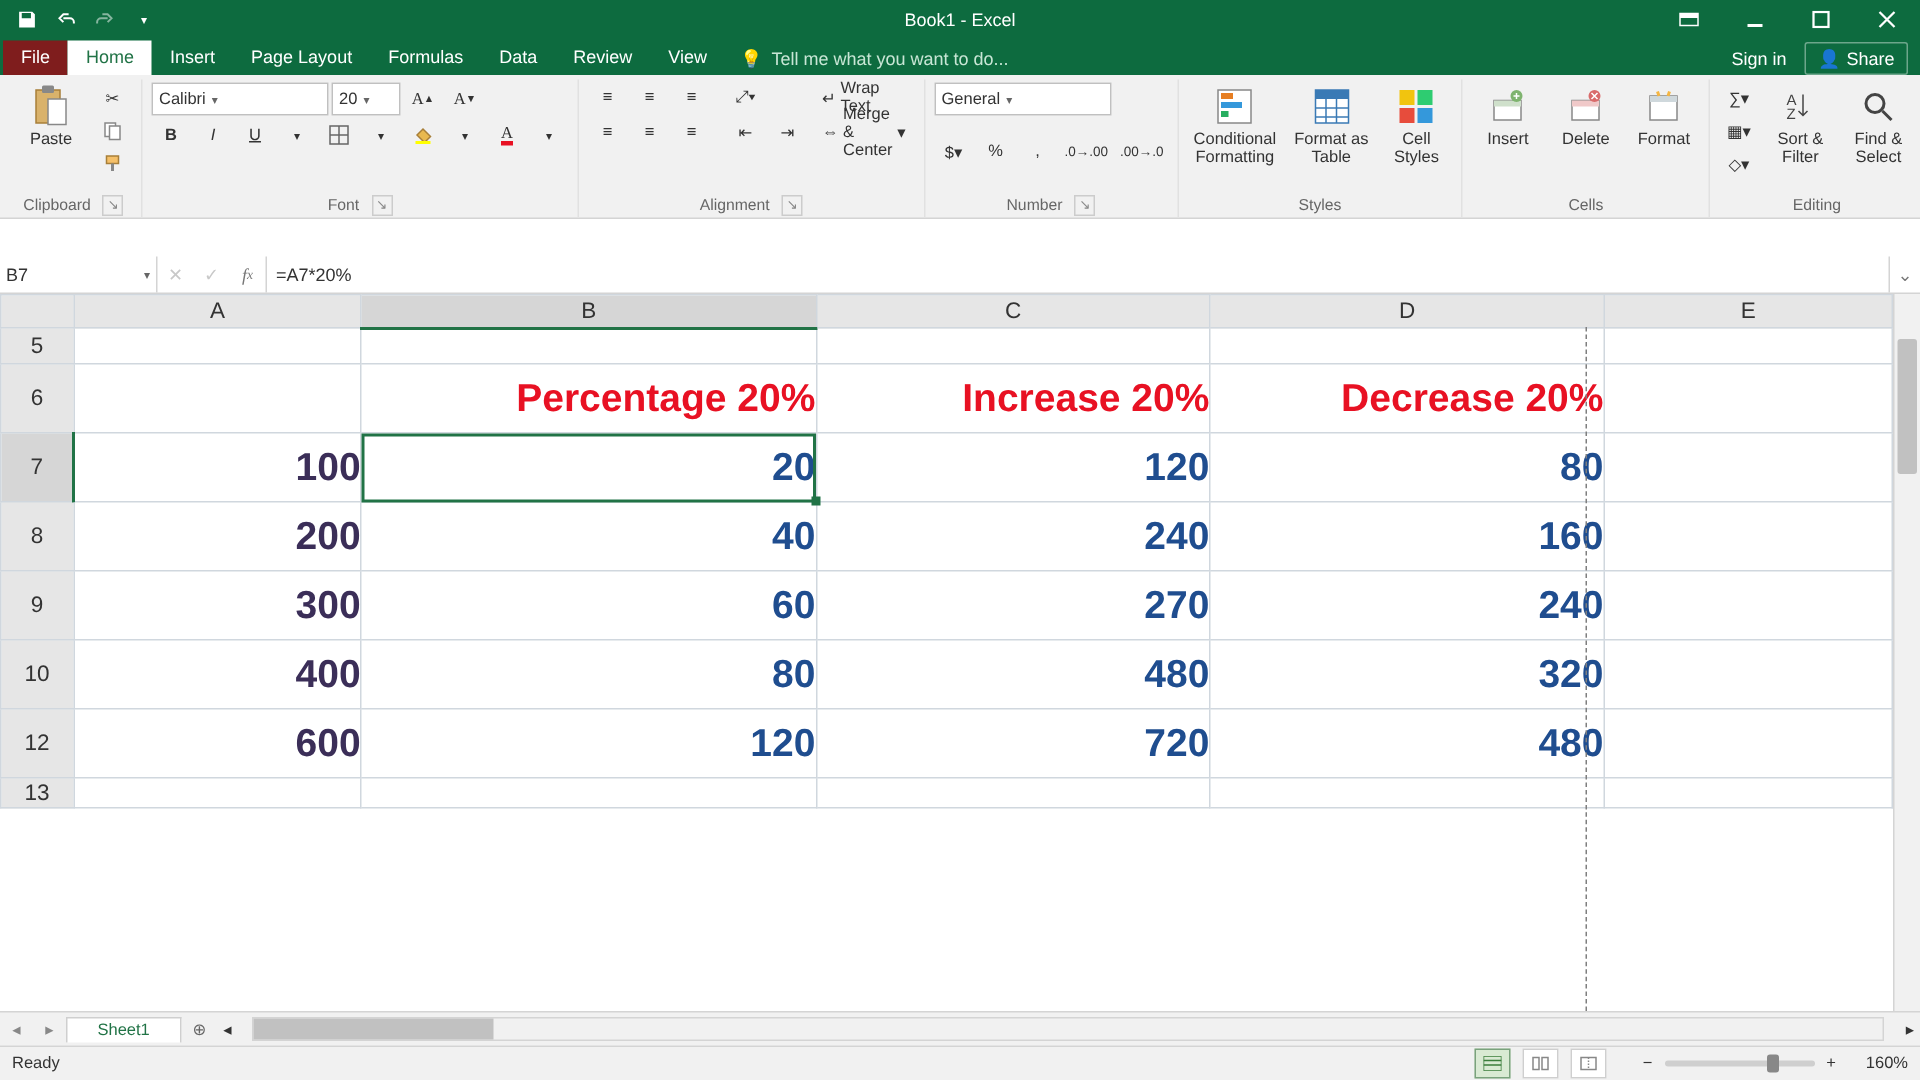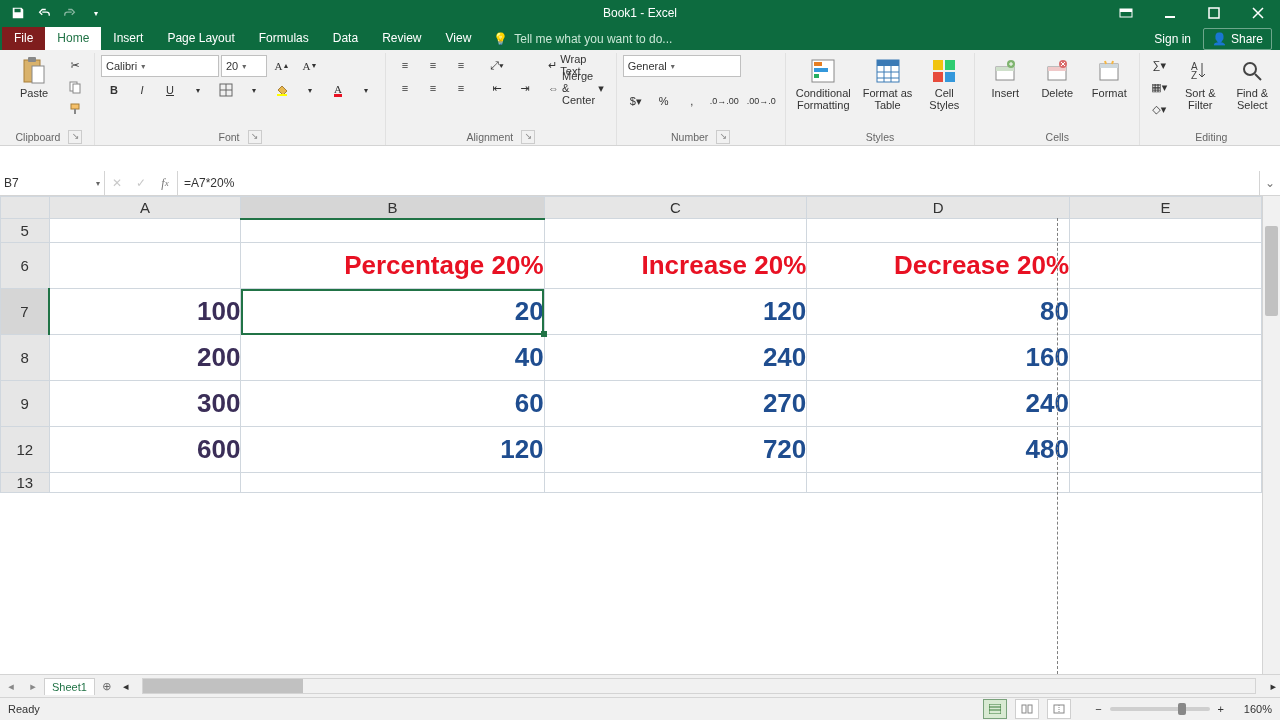--- a/index.html
+++ b/index.html
@@ -79,21 +79,21 @@
   .cA{color:var(--purple);font-weight:700;}
   .cVal{color:var(--blue);font-weight:700;}
   td.active{outline:2px solid var(--selected-border);outline-offset:-2px;position:relative;}
   td.active::after{content:"";position:absolute;right:-3px;bottom:-3px;width:6px;height:6px;background:var(--selected-border);}
   .pagebreak-v{position:absolute;top:22px;bottom:0;border-left:1px dashed var(--page-break);pointer-events:none;}
   .vscroll{width:17px;background:#f1f1f1;border-left:1px solid #d4d4d4;position:relative;}
   .vscroll .thumb{position:absolute;left:2px;right:2px;top:30px;height:90px;background:#c1c1c1;border-radius:2px;}
   
   .tabsrow{height:22px;border-top:1px solid var(--ribbon-border);display:flex;align-items:center;background:#f1f1f1;font-size:11px;}
   .tabsrow .navbtn{width:22px;text-align:center;color:#888;}
-  .tabsrow .sheettab{background:#fff;border:1px solid #cfcfcf;border-bottom:none;padding:2px 7px;position:relative;top:0;color:#217346;}
+  .tabsrow .sheettab{background:#fff;border:1px solid #cfcfcf;border-bottom:none;padding:2px 20px;position:relative;top:0;color:#217346;}
   .tabsrow .addsheet{width:24px;text-align:center;color:#666;}
   .tabsrow .hscroll{flex:1;display:flex;align-items:center;justify-content:flex-start;padding:0 4px;position:relative;}
   .tabsrow .hscroll .track{flex:1;height:14px;background:#f1f1f1;border:1px solid #d4d4d4;position:relative;margin:0 14px;}
   .tabsrow .hscroll .thumb{position:absolute;left:0;width:160px;top:0;bottom:0;background:#c1c1c1;}
   
   .statusbar{height:22px;background:var(--statusbar);border-top:1px solid var(--ribbon-border);display:flex;align-items:center;font-size:11px;padding:0 8px;gap:8px;}
   .statusbar .spacer{flex:1;}
   .statusbar .viewbtn{width:22px;height:18px;border:1px solid #cfcfcf;display:flex;align-items:center;justify-content:center;background:#fff;}
   .statusbar .viewbtn.active{background:#d9ead3;border-color:#7aa27c;}
   .statusbar .zoomslider{width:100px;height:4px;background:#cfcfcf;position:relative;border-radius:2px;}
@@ -502,20 +502,28 @@
         </tr>
         <tr>
               <th class="rowh">9</th>
           <td class="cell cA">300</td>
           <td class="cell cVal">60</td>
           <td class="cell cVal">270</td>
           <td class="cell cVal">240</td>
           <td class="cell"></td>
         </tr>
         <tr>
+              <th class="rowh">10</th>
+          <td class="cell cA">400</td>
+          <td class="cell cVal">80</td>
+          <td class="cell cVal">480</td>
+          <td class="cell cVal">320</td>
+          <td class="cell"></td>
+        </tr>
+        <tr>
               <th class="rowh">12</th>
           <td class="cell cA">600</td>
           <td class="cell cVal">120</td>
           <td class="cell cVal">720</td>
           <td class="cell cVal">480</td>
           <td class="cell"></td>
         </tr>
         <tr>
               <th class="rowh">13</th>
               <td class="cell r13"></td>

